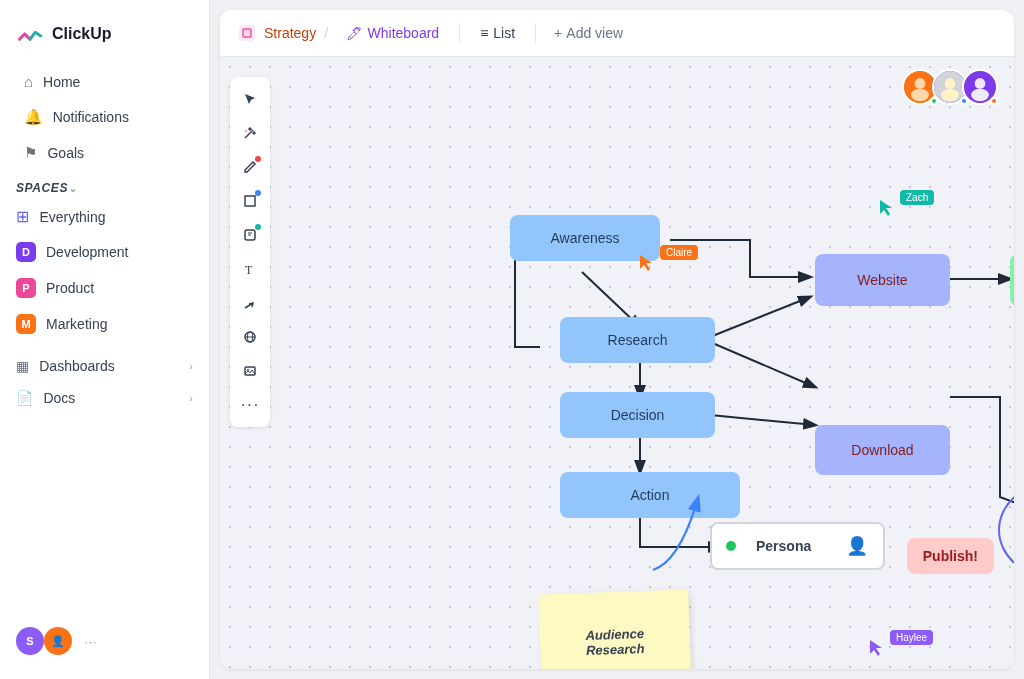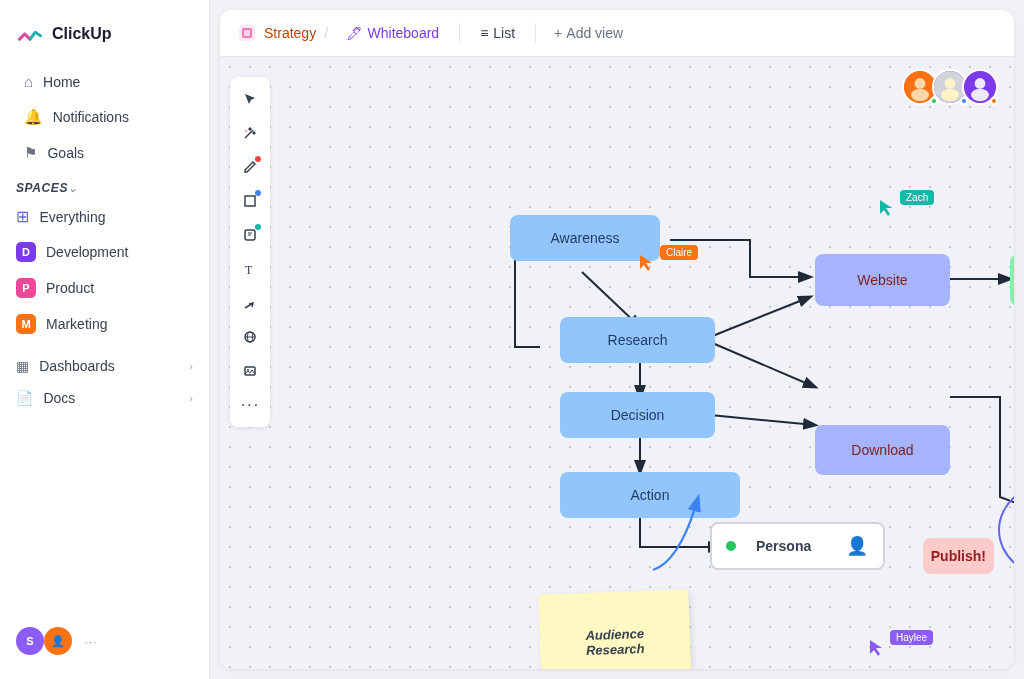--- a/index.html
+++ b/index.html
@@ -274,21 +274,21 @@
       font-style: italic;
       text-align: center;
       box-shadow: 2px 2px 6px rgba(0,0,0,0.1);
     }
     .publish-node {
       background: #fecaca;
       color: #991b1b;
       border-radius: 8px;
       font-size: 14px;
       font-weight: 600;
-      padding: 10px 8px;
+      padding: 10px 16px;
     }
 
     
     .cursor-label {
       position: absolute;
       font-size: 10px;
       background: rgba(50,50,50,0.75);
       color: #fff;
       padding: 2px 6px;
       border-radius: 4px;

